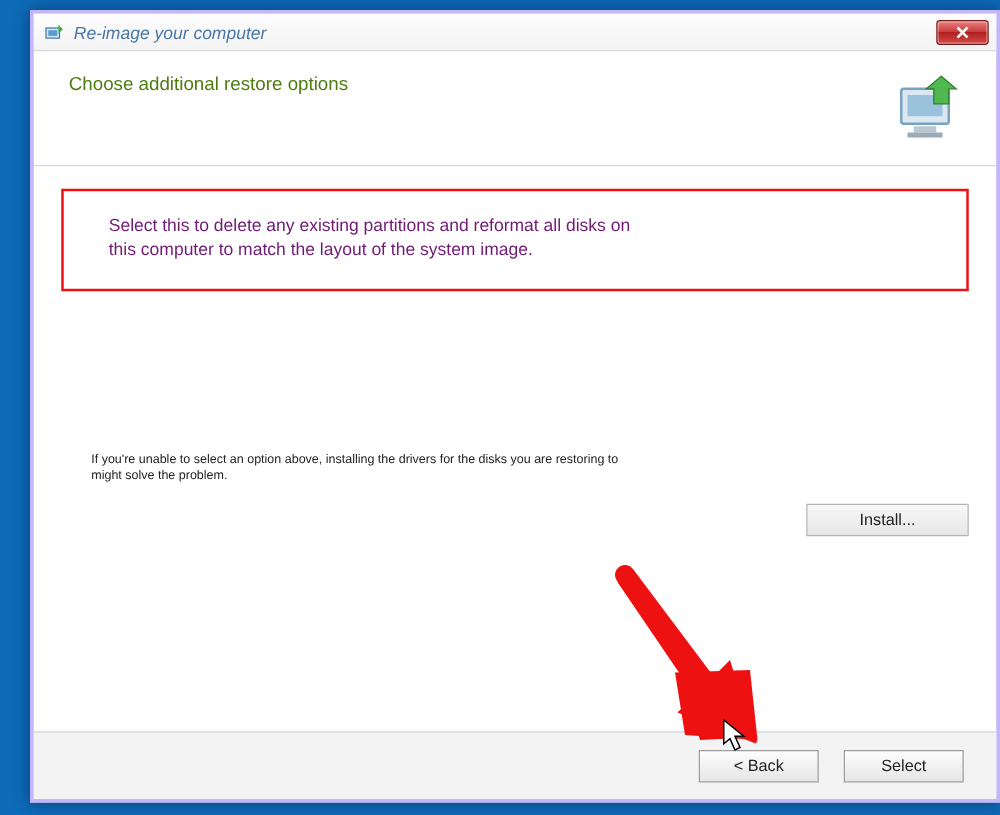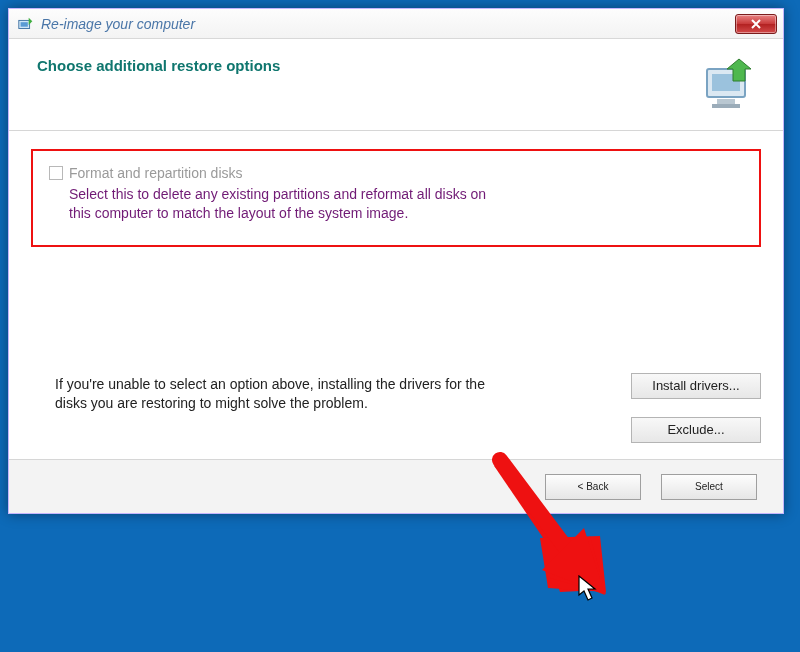--- a/index.html
+++ b/index.html
@@ -10,26 +10,26 @@
     font-family: "Segoe UI", Tahoma, sans-serif;
     font-size: 13px;
     color: #222;
     width: 800px;
     height: 652px;
     overflow: hidden;
     position: relative;
   }
   .outer-frame {
     position: absolute;
-    left: 8px;
+    left: 24px;
     top: 8px;
     width: 776px;
-    height: 506px;
+    height: 634px;
     background: #ffffff;
-    border: 1px solid #c4b5fd;
+    border: 3px solid #c4b5fd;
     box-shadow: 0 0 12px rgba(0,0,0,0.4);
   }
   .title-bar {
     height: 30px;
     background: linear-gradient(#fdfdfd,#f3f3f3);
     border-bottom: 1px solid #d8d8d8;
     display: flex;
     align-items: center;
     padding: 0 6px 0 8px;
     position: relative;
@@ -54,23 +54,23 @@
     box-shadow: inset 0 0 0 1px rgba(255,255,255,0.4);
   }
   .header-area {
     padding: 18px 22px 12px 28px;
     display:flex;
     align-items:flex-start;
     border-bottom: 1px solid #d6d6d6;
     min-height: 92px;
   }
   .header-title {
-    font-weight: bold;
+    font-weight: normal;
     font-size: 15px;
-    color:#0f766e;
+    color:#4d7c0f;
     flex:1;
   }
   .header-icon { width:64px;height:56px; }
   .content {
     padding: 18px 22px 0 22px;
     position: relative;
   }
   .section-box {
     border: 2px solid #e11;
     padding: 14px 10px 22px 16px;
@@ -92,38 +92,38 @@
     color:#888;
     font-size:13px;
     display:flex;align-items:center;justify-content:center;
   }
   .side-btn.enabled { color:#222; }
   .help-block {
     margin-top: 128px;
     position: relative;
     padding-left: 24px;
   }
-  .help-text { width:430px;font-size:14px;line-height:1.35; }
+  .help-text { width:430px;font-size:10px;line-height:1.35; }
   .footer {
     position:absolute;
     left:0;right:0;bottom:0;
     height:54px;
     border-top:1px solid #d6d6d6;
     background:#f3f3f3;
     display:flex;
     align-items:center;
     justify-content:flex-end;
     padding-right:26px;
     gap:12px;
   }
   .wiz-btn {
     width:96px;height:26px;
     border:1px solid #9f9f9f;
     background:linear-gradient(#fdfdfd,#e6e6e6);
-    font-size:10px;
+    font-size:13px;
     display:flex;align-items:center;justify-content:center;
     cursor:default;
     position:relative;
   }
   .wiz-btn.next {
     border-color:#2d7dd2;
     box-shadow:0 0 0 1px #8ec4f0 inset;
     background:linear-gradient(#fbfeff,#dceefc);
   }
   .arrow-annotation {
@@ -167,31 +167,26 @@
         <rect x="20" y="42" width="18" height="5" fill="#b9c7d1"></rect>
         <rect x="15" y="47" width="28" height="4" fill="#9bacb9"></rect>
         <path d="M42 2 L54 12 L48 12 L48 24 L36 24 L36 12 L30 12 Z" fill="#4fb84f" stroke="#2f7d2f" stroke-width="1"></path>
       </svg>
     </div>
   </div>
 
   <div class="content">
 
     <div class="section-box">
-      <div class="check-row">
-        <div class="checkbox"></div>
-        <div class="check-label">Format and repartition disks</div>
-      </div>
       <div class="desc-text">Select this to delete any existing partitions and reformat all disks on this computer to match the layout of the system image.</div>
     </div>
 
     <div class="help-block">
       <div class="help-text">If you're unable to select an option above, installing the drivers for the disks you are restoring to might solve the problem.</div>
-      <div class="side-btn enabled" style="right:0;top:-2px;">Install drivers...</div>
-      <div class="side-btn enabled" style="right:0;top:42px;">Exclude...</div>
+      <div class="side-btn enabled" style="right:0;top:42px;">Install...</div>
     </div>
 
   </div>
 
   <div class="footer">
     <div class="wiz-btn">&lt; Back</div>
     <div class="wiz-btn" style="margin-left:8px;">Select</div>
   </div>
 
 </div>

